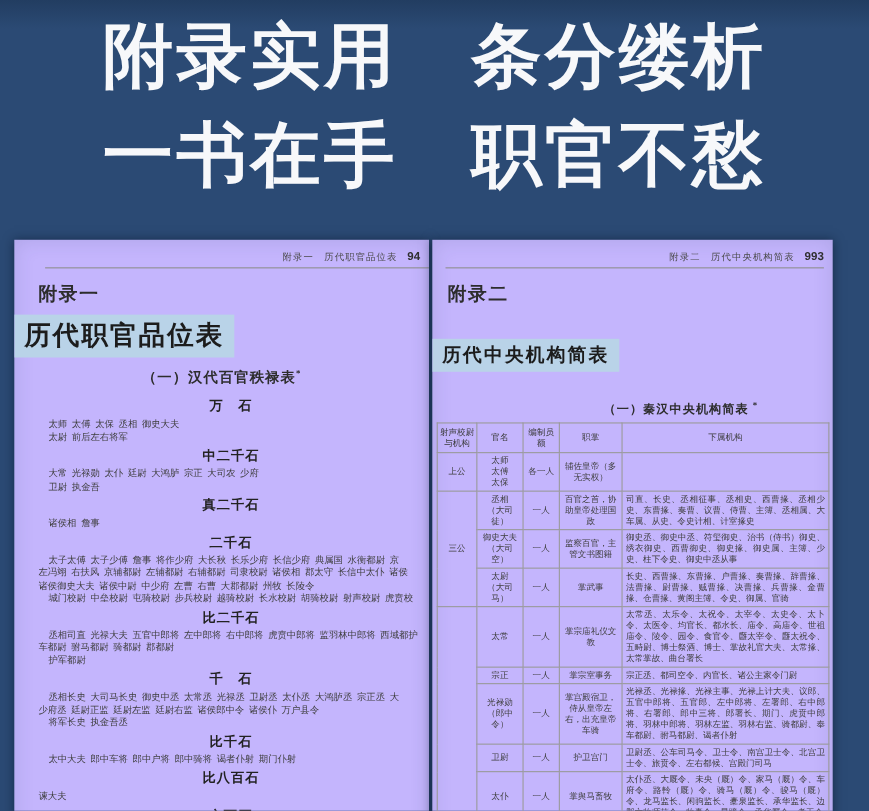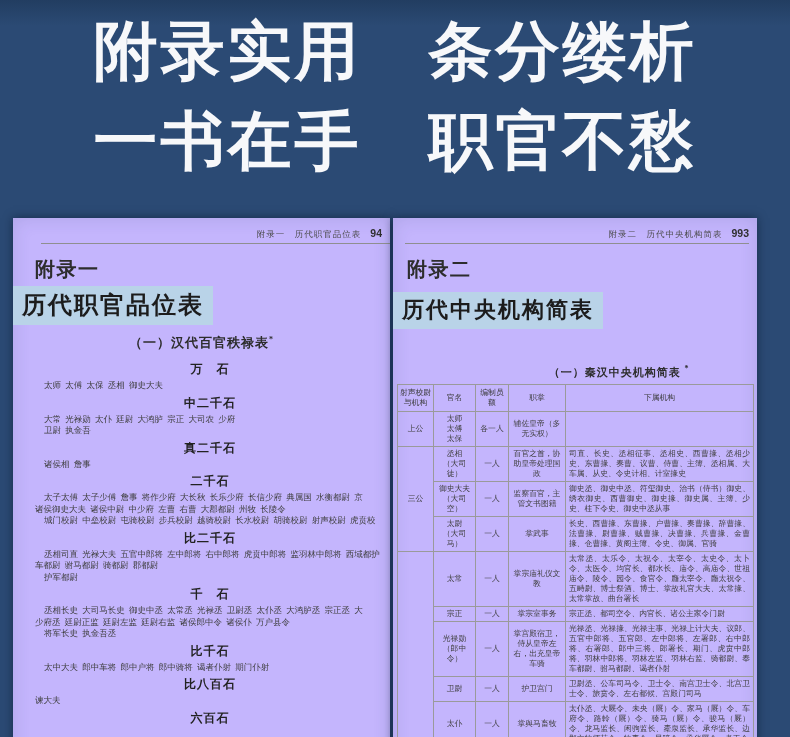--- a/index.html
+++ b/index.html
@@ -20,29 +20,29 @@
     box-shadow:0 0 9px rgba(8,18,38,.55), inset 0 0 18px rgba(45,65,95,.14);
     color:#3e3e3e;
   }
   .page-left{left:13px;width:377px;}
   .page-right{left:393px;width:364px;}
   .run{position:absolute;top:9px;right:8px;font-size:8.5px;color:#4a4a4a;letter-spacing:1px;white-space:pre;}
   .run .pagenum{font-family:"Liberation Sans","DejaVu Sans",sans-serif;font-weight:bold;font-size:10.5px;color:#2f2f2f;margin-left:9px;letter-spacing:0;}
   .rule{position:absolute;top:25px;border-top:1px solid #8f8f8f;height:0;}
   .page-left .rule{left:28px;right:0;}
   .page-right .rule{left:12px;right:8px;}
-  .appendix{position:absolute;top:38px;font-family:Liberation Serif, serif;font-weight:bold;font-size:20px;color:#2d2d2d;letter-spacing:1.5px;}
+  .appendix{position:absolute;top:38px;font-family:Liberation Serif, serif;font-weight:bold;font-size:17px;color:#2d2d2d;letter-spacing:1.5px;}
   .page-left .appendix{left:22px;}
   .page-right .appendix{left:14px;}
   .title-wrap{position:absolute;left:0;width:100%;}
   .page-left .title-wrap{top:68px;}
   .page-right .title-wrap{top:74px;}
   .title-hl{display:inline-block;background:#b9d3e8;padding:3px 9px 4px;font-weight:bold;color:#1c1c1c;letter-spacing:2px;}
   .page-left .title-hl{font-size:24px;}
-  .page-right .title-hl{font-size:22px;}
+  .page-right .title-hl{font-size:17px;margin-top:16px;}
   .subtitle{position:absolute;left:0;width:100%;text-align:center;font-weight:bold;color:#2d2d2d;}
   .page-left .subtitle{top:116px;font-size:13px;letter-spacing:1px;}
   .page-right .subtitle{top:146px;font-size:11px;letter-spacing:1px;padding-left:44px;}
   .subtitle sup{font-size:8px;}
   
   #left-sections{position:absolute;top:140px;left:22px;right:5px;}
   .sec-h{text-align:center;font-family:"Liberation Sans","DejaVu Sans",sans-serif;font-weight:bold;font-size:12px;color:#222;margin:3px 0 2px;letter-spacing:1px;white-space:pre;}
   .sec-line{font-size:8.5px;line-height:11.5px;color:#3e3e3e;white-space:pre;overflow:hidden;}
   .sec-line.indent{padding-left:9px;}
   
@@ -69,27 +69,29 @@
   <div class="run"><span>附录一　历代职官品位表</span><span class="pagenum">94</span></div>
   <div class="rule"></div>
   <div class="appendix">附录一</div>
   <div class="title-wrap">
     <span class="title-hl">历代职官品位表</span>
   </div>
   <div class="subtitle"><span>（一）汉代百官秩禄表</span><sup>*</sup></div>
   <div id="left-sections">
       <div class="sec-h">万　石</div>
       <div class="sec-line indent">太师  太傅  太保  丞相  御史大夫</div>
+      <div class="sec-line indent">太尉  前后左右将军</div>
       <div class="sec-h">中二千石</div>
       <div class="sec-line indent">大常  光禄勋  太仆  廷尉  大鸿胪  宗正  大司农  少府</div>
       <div class="sec-line indent">卫尉  执金吾</div>
       <div class="sec-h">真二千石</div>
       <div class="sec-line indent">诸侯相  詹事</div>
       <div class="sec-h">二千石</div>
       <div class="sec-line indent">太子太傅  太子少傅  詹事  将作少府  大长秋  长乐少府  长信少府  典属国  水衡都尉  京</div>
+      <div class="sec-line">左冯翊  右扶风  京辅都尉  左辅都尉  右辅都尉  司隶校尉  诸侯相  郡太守  长信中太仆  诸侯</div>
       <div class="sec-line">诸侯御史大夫  诸侯中尉  中少府  左曹  右曹  大郡都尉  州牧  长陵令</div>
       <div class="sec-line indent">城门校尉  中垒校尉  屯骑校尉  步兵校尉  越骑校尉  长水校尉  胡骑校尉  射声校尉  虎贲校</div>
       <div class="sec-h">比二千石</div>
       <div class="sec-line indent">丞相司直  光禄大夫  五官中郎将  左中郎将  右中郎将  虎贲中郎将  监羽林中郎将  西域都护</div>
       <div class="sec-line">车都尉  驸马都尉  骑都尉  郡都尉</div>
       <div class="sec-line indent">护军都尉</div>
       <div class="sec-h">千　石</div>
       <div class="sec-line indent">丞相长史  大司马长史  御史中丞  太常丞  光禄丞  卫尉丞  太仆丞  大鸿胪丞  宗正丞  大</div>
       <div class="sec-line">少府丞  廷尉正监  廷尉左监  廷尉右监  诸侯郎中令  诸侯仆  万户县令</div>
       <div class="sec-line indent">将军长史  执金吾丞</div>

